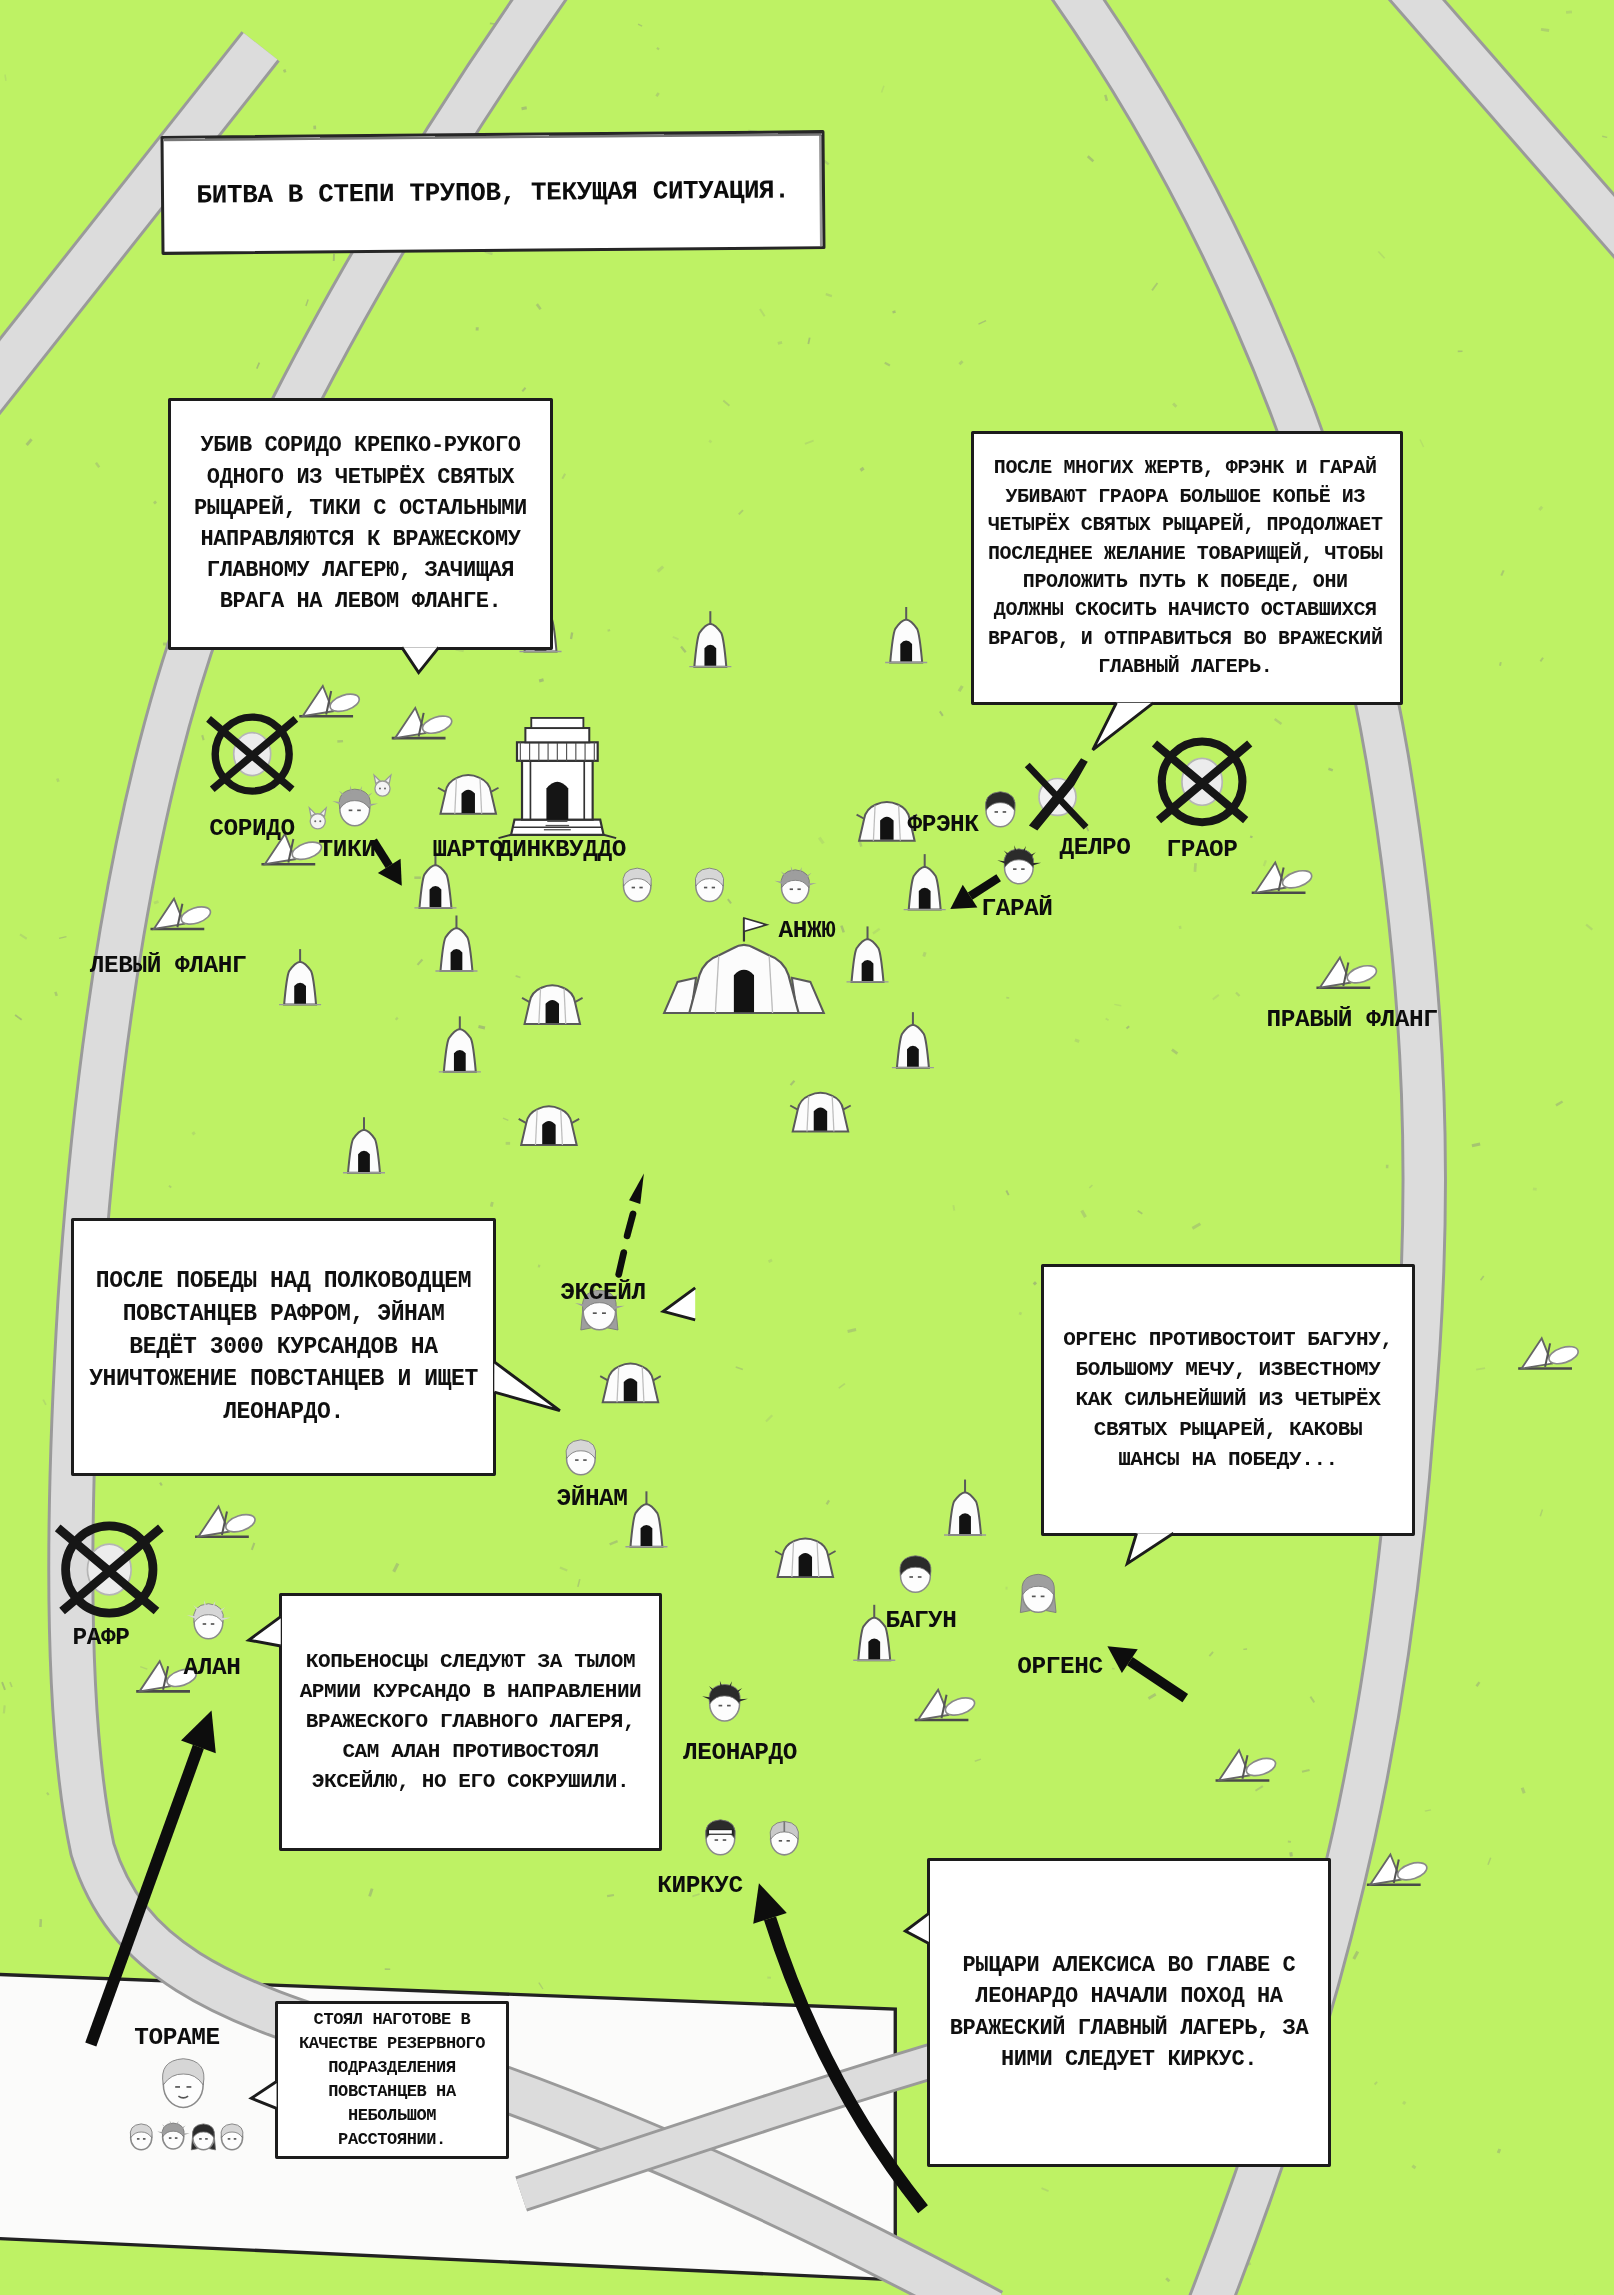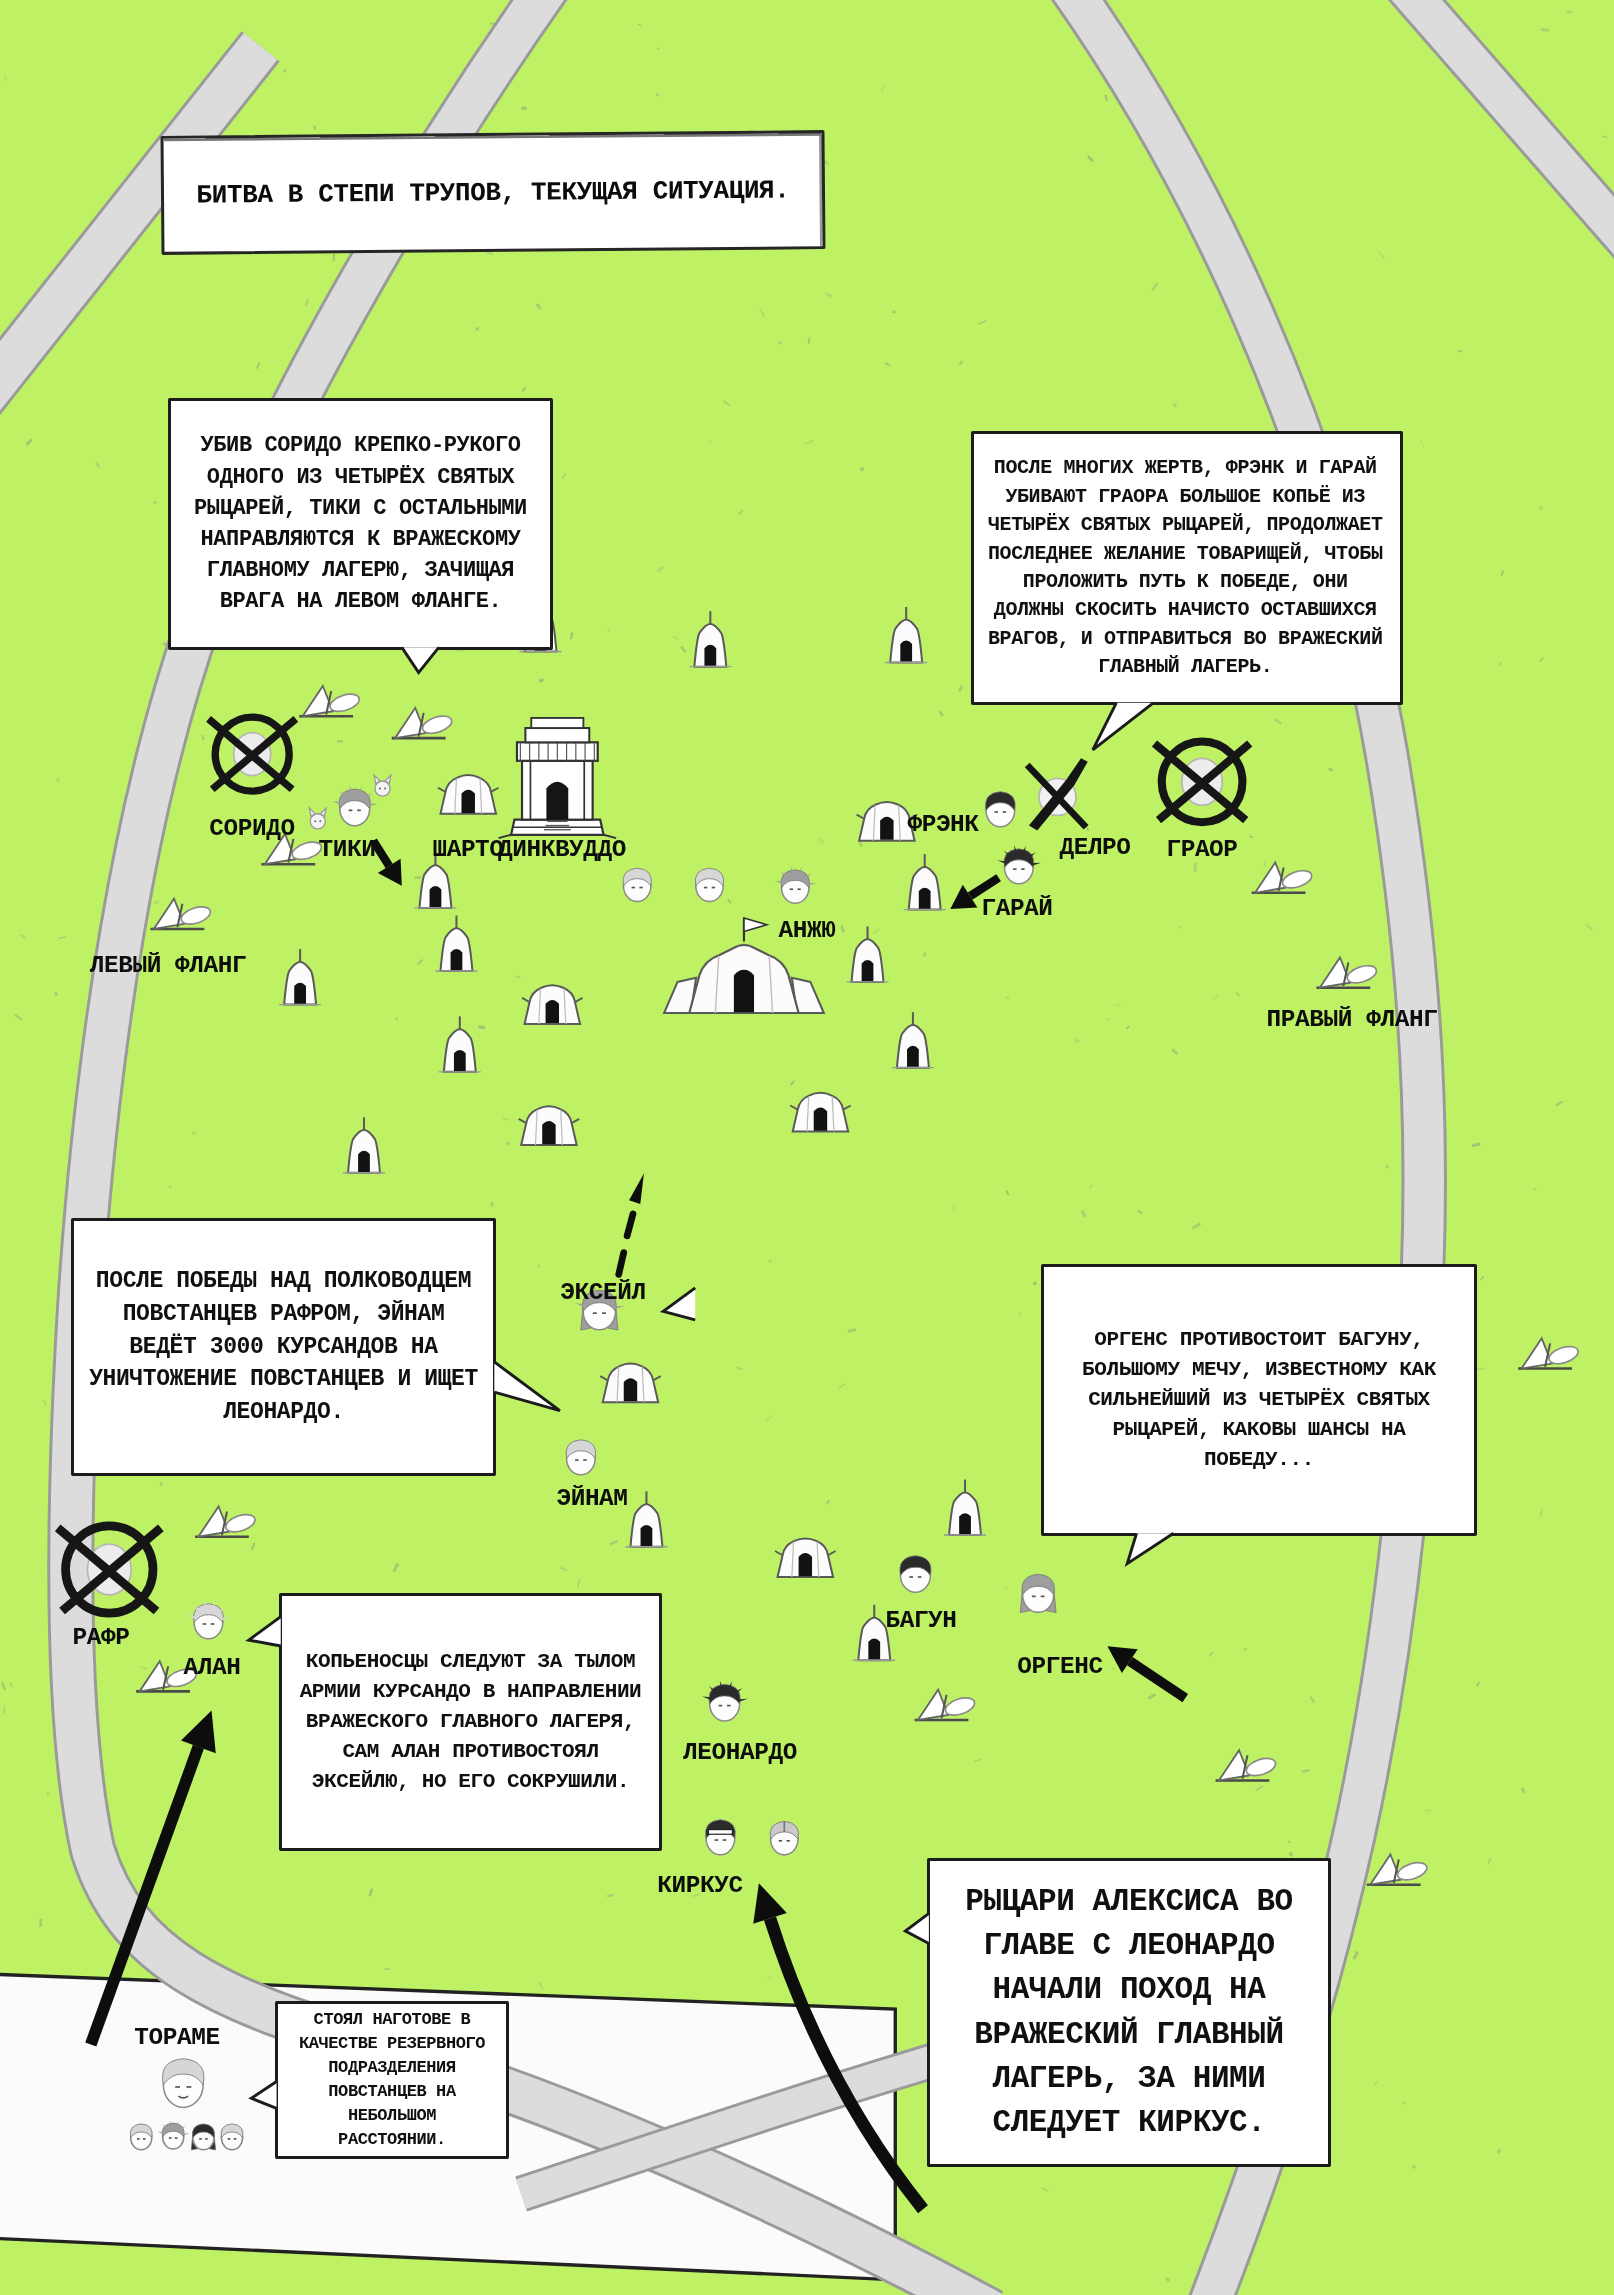--- a/index.html
+++ b/index.html
@@ -783,27 +783,27 @@
       </div>
       <div class="speech-box" style="left: 971px; top: 431px; width: 432px; height: 274px; font-size: 20px; padding-left: 10px;">
         <span>ПОСЛЕ МНОГИХ ЖЕРТВ, ФРЭНК И ГАРАЙ УБИВАЮТ ГРАОРА БОЛЬШОЕ КОПЬЁ ИЗ ЧЕТЫРЁХ СВЯТЫХ РЫЦАРЕЙ, ПРОДОЛЖАЕТ ПОСЛЕДНЕЕ ЖЕЛАНИЕ ТОВАРИЩЕЙ, ЧТОБЫ ПРОЛОЖИТЬ ПУТЬ К ПОБЕДЕ, ОНИ ДОЛЖНЫ СКОСИТЬ НАЧИСТО ОСТАВШИХСЯ ВРАГОВ, И ОТПРАВИТЬСЯ ВО ВРАЖЕСКИЙ ГЛАВНЫЙ ЛАГЕРЬ.</span>
       </div>
       <div class="speech-box" style="left: 71px; top: 1218px; width: 425px; height: 258px; font-size: 23px;">
         <span>ПОСЛЕ ПОБЕДЫ НАД ПОЛКОВОДЦЕМ ПОВСТАНЦЕВ РАФРОМ, ЭЙНАМ ВЕДЁТ 3000 КУРСАНДОВ НА УНИЧТОЖЕНИЕ ПОВСТАНЦЕВ И ИЩЕТ ЛЕОНАРДО.</span>
       </div>
       <div class="speech-box" style="left: 279px; top: 1593px; width: 383px; height: 258px; font-size: 21px;">
         <span>КОПЬЕНОСЦЫ СЛЕДУЮТ ЗА ТЫЛОМ АРМИИ КУРСАНДО В НАПРАВЛЕНИИ ВРАЖЕСКОГО ГЛАВНОГО ЛАГЕРЯ, САМ АЛАН ПРОТИВОСТОЯЛ ЭКСЕЙЛЮ, НО ЕГО СОКРУШИЛИ.</span>
       </div>
-      <div class="speech-box" style="left: 1041px; top: 1264px; width: 436px; height: 272px; font-size: 21px;">
+      <div class="speech-box" style="left: 1041px; top: 1264px; width: 374px; height: 272px; font-size: 21px;">
         <span>ОРГЕНС ПРОТИВОСТОИТ БАГУНУ, БОЛЬШОМУ МЕЧУ, ИЗВЕСТНОМУ КАК СИЛЬНЕЙШИЙ ИЗ ЧЕТЫРЁХ СВЯТЫХ РЫЦАРЕЙ, КАКОВЫ ШАНСЫ НА ПОБЕДУ...</span>
       </div>
       <div class="speech-box" style="left: 275px; top: 2001px; width: 234px; height: 158px; font-size: 17px;">
         <span>СТОЯЛ НАГОТОВЕ В КАЧЕСТВЕ РЕЗЕРВНОГО ПОДРАЗДЕЛЕНИЯ ПОВСТАНЦЕВ НА НЕБОЛЬШОМ РАССТОЯНИИ.</span>
       </div>
-      <div class="speech-box" style="left: 927px; top: 1858px; width: 404px; height: 309px; font-size: 31px;">
+      <div class="speech-box" style="left: 927px; top: 1858px; width: 404px; height: 309px; font-size: 22px;">
         <span>РЫЦАРИ АЛЕКСИСА ВО ГЛАВЕ С ЛЕОНАРДО НАЧАЛИ ПОХОД НА ВРАЖЕСКИЙ ГЛАВНЫЙ ЛАГЕРЬ, ЗА НИМИ СЛЕДУЕТ КИРКУС.</span>
       </div>
     </div>
 
   <div id="label-layer">
       <div class="map-label" style="left: 252px; top: 828px;">СОРИДО</div>
       <div class="map-label" style="left: 347px; top: 849px;">ТИКИ</div>
       <div class="map-label" style="left: 468px; top: 849px;">ШАРТО</div>
       <div class="map-label" style="left: 562px; top: 849px;">ДИНКВУДДО</div>
       <div class="map-label" style="left: 943px; top: 824px;">ФРЭНК</div>

